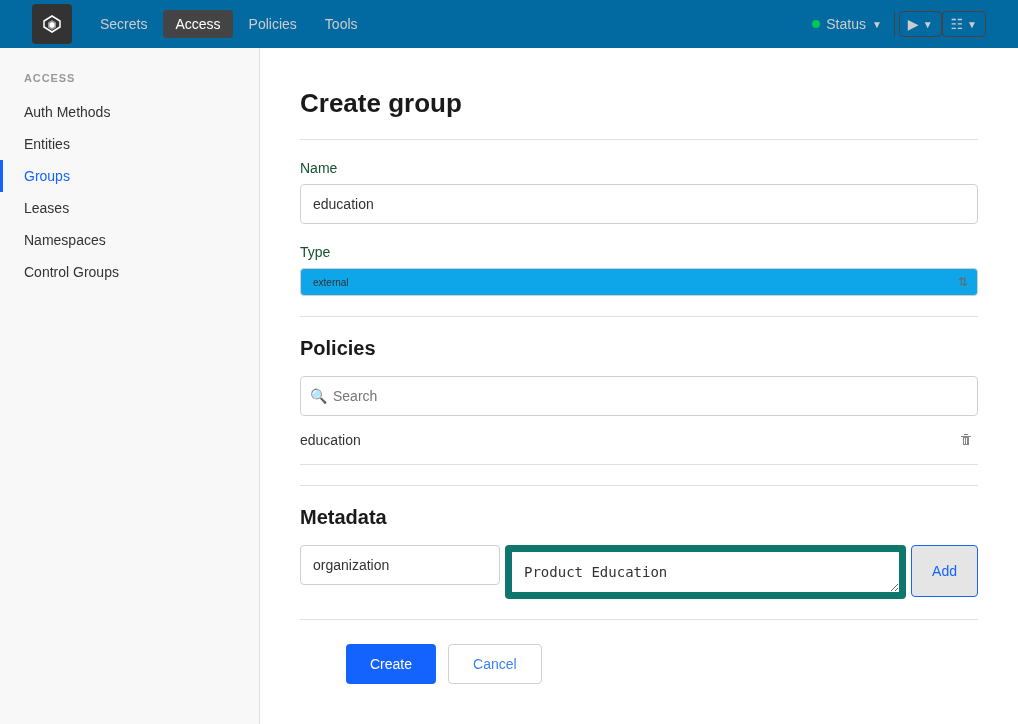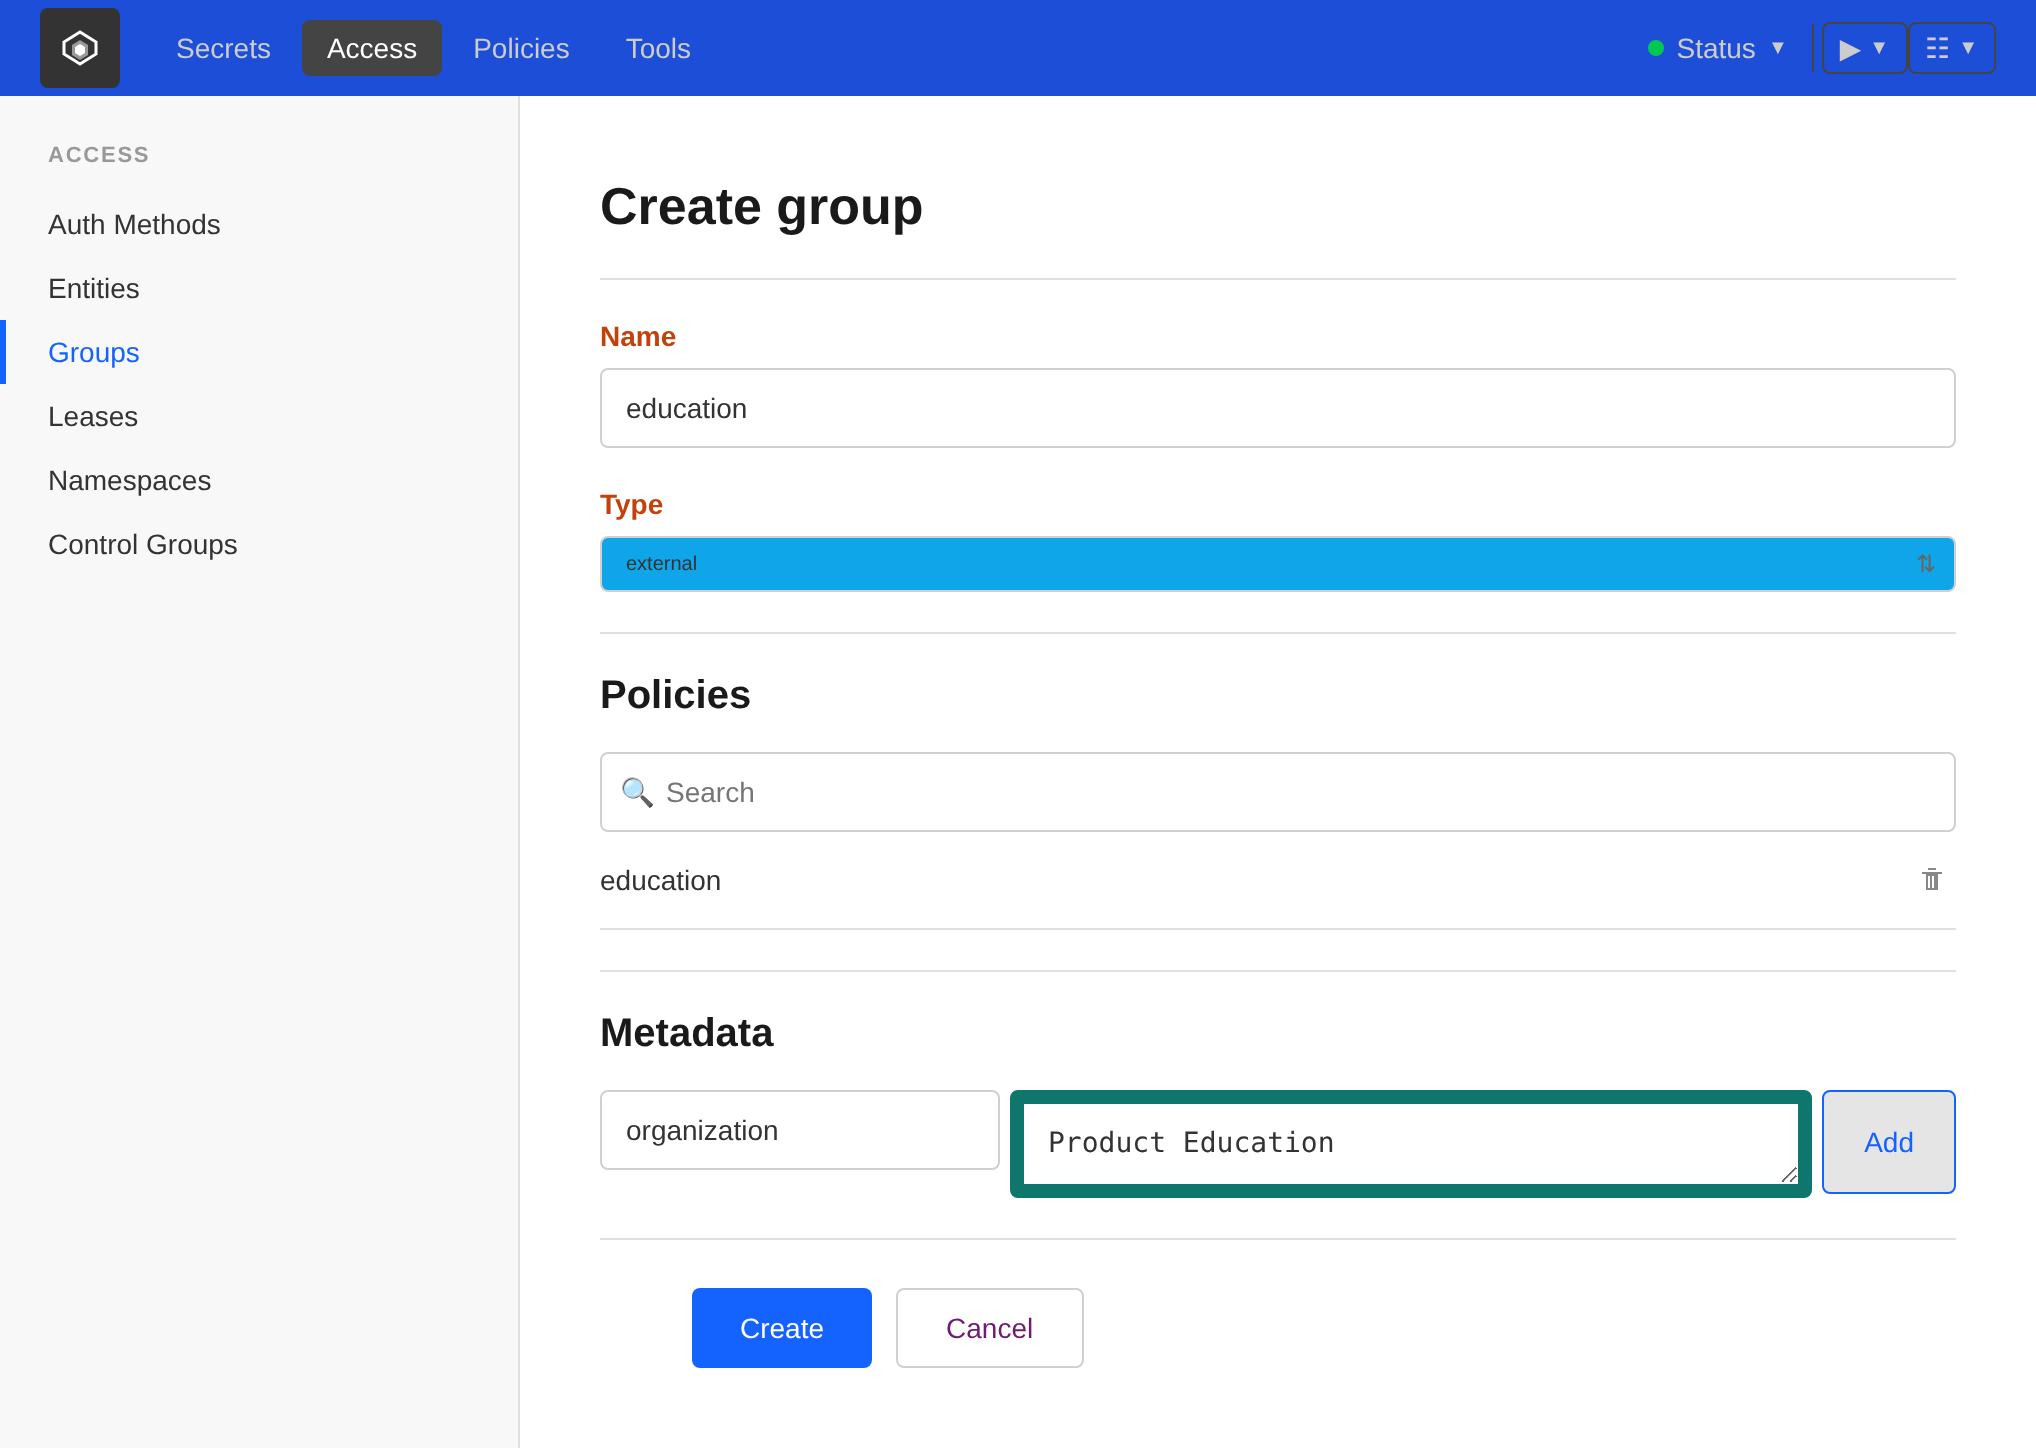--- a/index.html
+++ b/index.html
@@ -1,24 +1,24 @@
 <!DOCTYPE html>
 <html><head>
   <meta charset="utf-8">
   <style>
     * { box-sizing: border-box; margin: 0; padding: 0; }
     body { font-family: -apple-system, BlinkMacSystemFont, 'Segoe UI', sans-serif; font-size: 14px; background: #fff; }
 
     
     .top-nav {
-      background: #1d4ed8;
+      background: #0369a1;
       height: 48px;
       display: flex;
       align-items: center;
-      padding: 0 20px;
+      padding: 0 32px;
       gap: 8px;
     }
     .nav-logo {
       width: 40px;
       height: 40px;
       background: #333;
       display: flex;
       align-items: center;
       justify-content: center;
       border-radius: 4px;
@@ -116,22 +116,22 @@
       color: #1a1a1a;
       margin-bottom: 20px;
     }
     .divider { height: 1px; background: #e0e0e0; margin: 20px 0; }
 
     
     .form-group { margin-bottom: 20px; }
     .form-label {
       display: block;
       font-size: 14px;
-      font-weight: 700;
-      color: #c2410c;
+      font-weight: 400;
+      color: #14532d;
       margin-bottom: 8px;
     }
     .form-input {
       width: 100%;
       height: 40px;
       padding: 0 12px;
       border: 1px solid #d0d0d0;
       border-radius: 4px;
       font-size: 14px;
       color: #333;
@@ -264,21 +264,21 @@
       font-size: 14px;
       font-weight: 500;
       cursor: pointer;
     }
     .btn-secondary {
       height: 40px;
       padding: 0 24px;
       background: #fff;
       border: 1px solid #d0d0d0;
       border-radius: 4px;
-      color: #701a75;
+      color: #3b82f6;
       font-size: 14px;
       cursor: pointer;
     }
   </style>
 </head>
 <body>
 
 <nav class="top-nav">
   <div class="nav-logo">
     <svg viewBox="0 0 20 20" fill="white">

